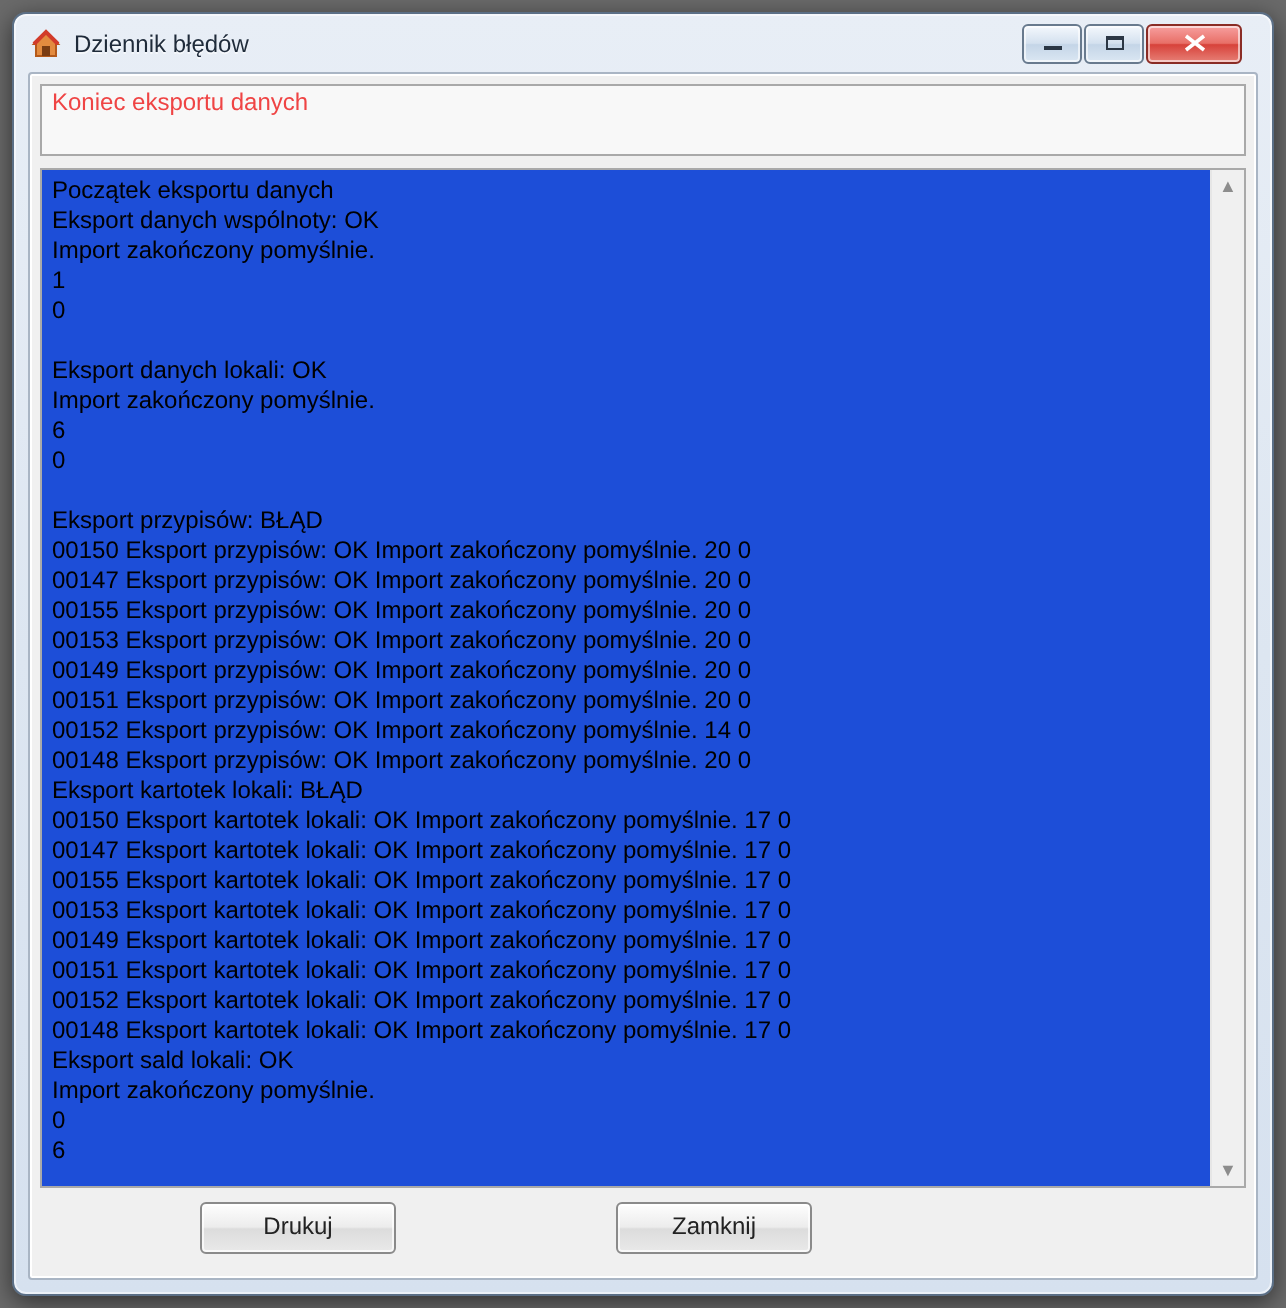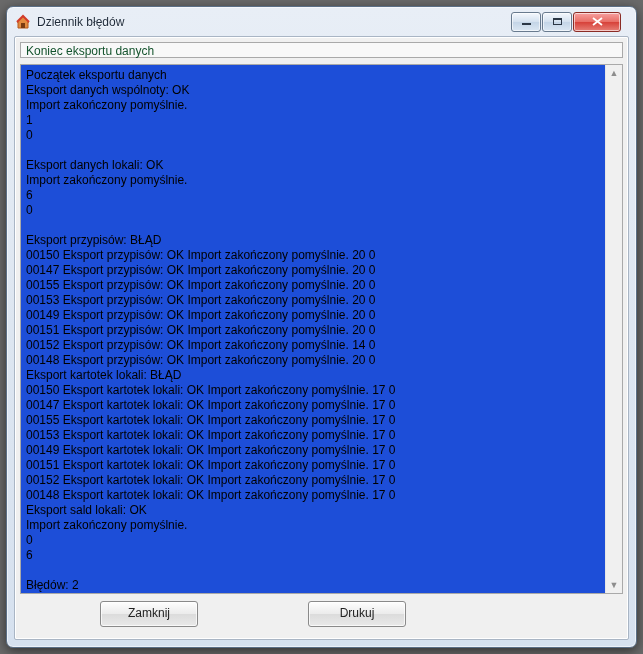--- a/index.html
+++ b/index.html
@@ -89,25 +89,25 @@
     box-shadow: inset 0 0 0 1px #fff;
     display: flex;
     flex-direction: column;
     padding: 5px;
     box-sizing: border-box;
   }
 
   .statusbox {
     border: 1px solid #a9a9a9;
     background: #f8f8f8;
-    height: 16px;
+    height: 36px;
     padding: 2px 5px;
     margin: 0 0 6px 0;
     box-sizing: border-box;
-    color: #14532d;
+    color: #ef4444;
     font-size: 12px;
     line-height: 13px;
   }
 
   .logwrap {
     flex: 1;
     border: 1px solid #a9a9a9;
     background: #1d4ed8;
     position: relative;
     overflow: hidden;
@@ -244,17 +244,17 @@
 
 Błędów: 2
 Koniec eksportu danych</div>
       <div class="scrolltrack">
         <div class="scroll-arrow up">▲</div>
         <div class="scroll-arrow down">▼</div>
       </div>
     </div>
 
     <div class="footer">
+      <div class="btn">Drukuj</div>
       <div class="btn">Zamknij</div>
-      <div class="btn">Drukuj</div>
     </div>
   </div>
 </div>
 
 </body></html>

